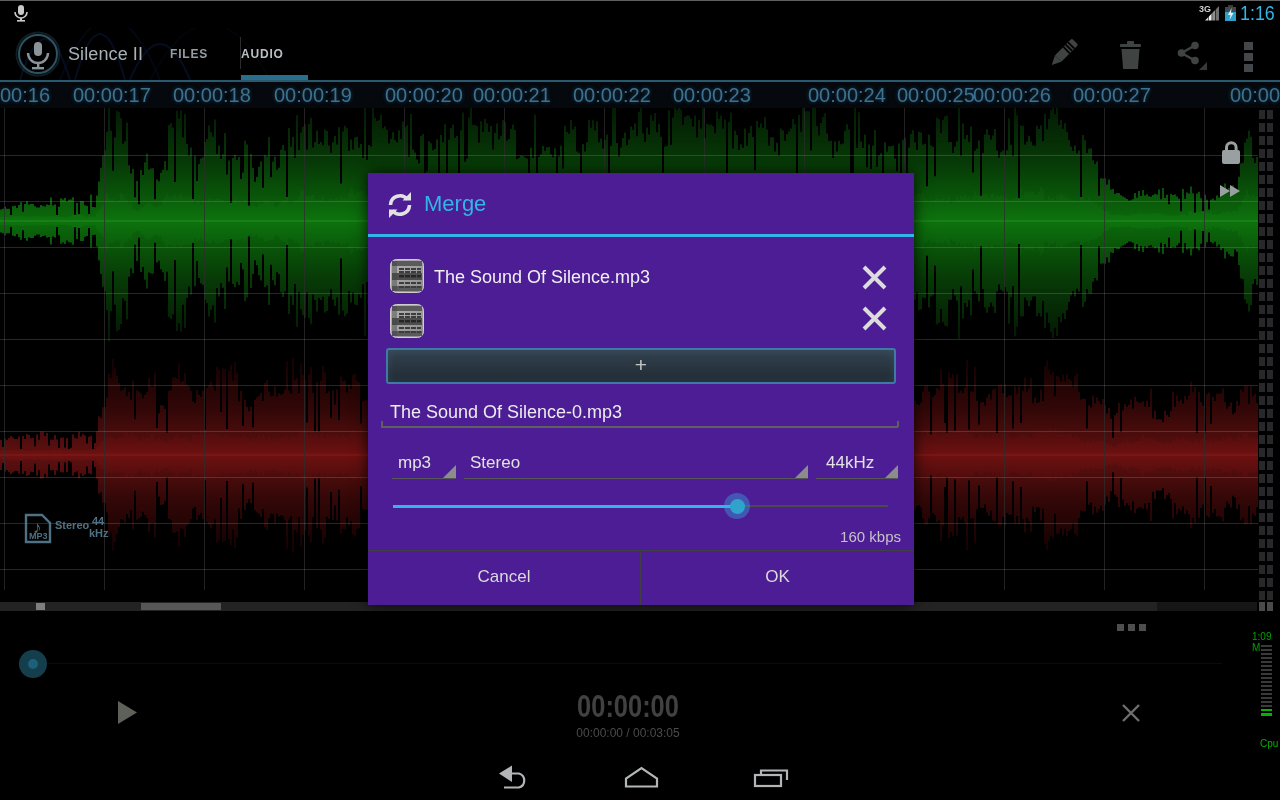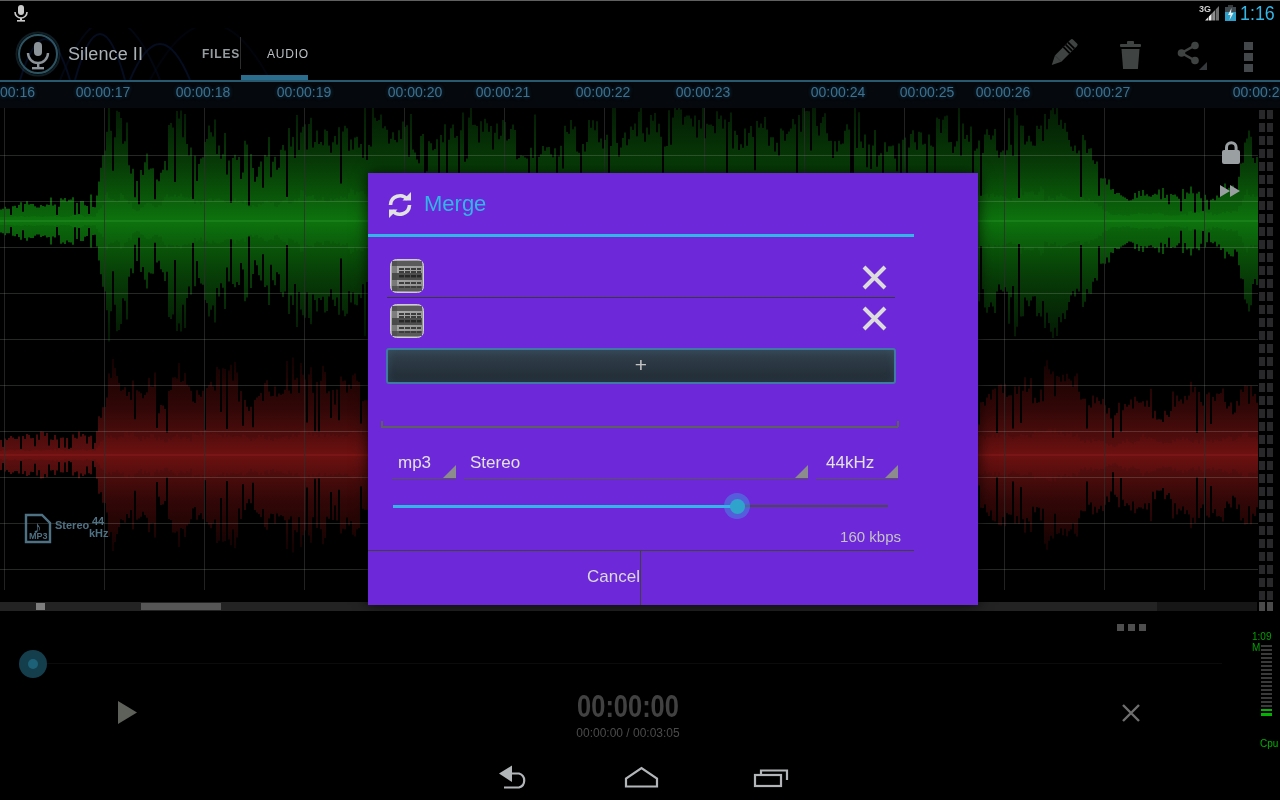--- a/index.html
+++ b/index.html
@@ -1,17 +1,17 @@
 <!DOCTYPE html>
 <html><head><meta charset="utf-8">
 <style>
 *{margin:0;padding:0;box-sizing:border-box}
 html,body{width:1280px;height:800px;background:#000;font-family:"Liberation Sans",sans-serif;overflow:hidden}
 .abs{position:absolute}
-.tlab{position:absolute;top:84px;width:60px;text-align:center;font-size:14px;color:#3b7191;text-shadow:0 0 4px rgba(55,140,190,0.45)}
+.tlab{position:absolute;top:84px;width:60px;text-align:center;font-size:20px;color:#3b7191;text-shadow:0 0 4px rgba(55,140,190,0.45)}
 </style></head>
 <body>
 <div class="abs" style="left:0;top:0;width:1280px;height:800px;background:#000"></div>
 
 <div class="abs" style="left:0;top:0;width:1280px;height:1px;background:#606060"></div>
 <svg class="abs" style="left:14px;top:4px" width="14" height="18">
  <rect x="4" y="1" width="6" height="10" rx="3" fill="#c9c9c9"></rect>
  <path d="M1 8 a6 6 0 0 0 12 0" fill="none" stroke="#c9c9c9" stroke-width="1.6"></path>
  <rect x="6" y="14" width="2" height="2" fill="#c9c9c9"></rect>
     <rect x="3" y="16" width="8" height="1.6" fill="#c9c9c9"></rect>
@@ -49,23 +49,23 @@
 <svg class="abs" style="left:14px;top:30px" width="48" height="48">
  <circle cx="24" cy="24" r="19" fill="none" stroke="#356272" stroke-width="2" opacity="0.85"></circle>
  <circle cx="24" cy="24" r="21.5" fill="none" stroke="#24434f" stroke-width="2" opacity="0.45"></circle>
  <rect x="20" y="12" width="8" height="14" rx="4" fill="#8d9499"></rect>
  <path d="M14 23 a10 10 0 0 0 20 0" fill="none" stroke="#8d9499" stroke-width="2.4"></path>
  <rect x="23" y="33" width="2.4" height="4" fill="#8d9499"></rect>
  <rect x="18" y="37" width="12" height="2.4" fill="#8d9499"></rect>
 </svg>
 <div class="abs" style="left:68px;top:44px;font-size:18px;color:#aab1b5;letter-spacing:0.1px">Silence II</div>
 
-<div class="abs" style="left:170px;top:47px;width:70px;text-align:right;font-size:12px;font-weight:bold;color:#969ca0;letter-spacing:0.8px">FILES</div>
+<div class="abs" style="left:170px;top:47px;width:70px;text-align:left;font-size:12px;font-weight:bold;color:#969ca0;letter-spacing:0.8px">FILES</div>
 <div class="abs" style="left:240px;top:37px;width:1px;height:32px;background:#2c2c2c"></div>
-<div class="abs" style="left:241px;top:47px;width:68px;text-align:right;font-size:12px;font-weight:normal;color:#b9bfc3;letter-spacing:0.8px">AUDIO</div>
+<div class="abs" style="left:241px;top:47px;width:68px;text-align:left;font-size:12px;font-weight:bold;color:#b9bfc3;letter-spacing:0.8px">AUDIO</div>
 <div class="abs" style="left:241px;top:75px;width:67px;height:6px;background:#2b6d8c"></div>
 
 <svg class="abs" style="left:1040px;top:36px" width="220" height="36">
  <g fill="#3f4442">
   <g transform="rotate(45 22 18)">
    <rect x="18" y="2" width="9" height="22"></rect>
    <rect x="18" y="4.5" width="9" height="1.8" fill="#000"></rect>
         <rect x="18" y="7.8" width="9" height="1.8" fill="#000"></rect>
         <rect x="18" y="11.1" width="9" height="1.8" fill="#000"></rect>
    <path d="M18 24 h9 l-4.5 9 z"></path>
@@ -301,21 +301,21 @@
 <svg class="abs" style="left:0;top:755px" width="1280" height="45">
  <g fill="none" stroke="#b3b6b8" stroke-width="2.2">
   <path d="M512 10.5 L499 18.5 L512 27" fill="#b3b6b8" stroke="none"></path>
   <path d="M505 18.5 L519 18.5 A 7.3 7.3 0 0 1 519 32.5 L504 32.5"></path>
   <path d="M626 31.5 L626 23.5 L641.5 13 L657 23.5 L657 31.5 Z"></path>
   <path d="M761 25 L761 15.5 L787 15.5 L787 25"></path>
   <rect x="755" y="20" width="26" height="11" fill="#000"></rect>
  </g>
 </svg>
 
-<div class="abs" style="left:368px;top:173px;width:610px;height:432px;background:#6d28d9;box-shadow:0 0 14px rgba(0,0,0,0.8)">
+<div class="abs" style="left:368px;top:173px;width:546px;height:432px;background:#4c1d95;box-shadow:0 0 14px rgba(0,0,0,0.8)">
   <svg class="abs" style="left:18px;top:18px" width="28" height="28">
    <path d="M4.5 14 a9.5 9.5 0 0 1 17 -5.5" fill="none" stroke="#e2e2e2" stroke-width="3.6"></path>
    <path d="M23.5 14 a9.5 9.5 0 0 1 -17 5.5" fill="none" stroke="#e2e2e2" stroke-width="3.6"></path>
    <path d="M16.5 9.5 h8.5 v-8.5 z" fill="#e2e2e2"></path>
    <path d="M11.5 18.5 h-8.5 v8.5 z" fill="#e2e2e2"></path>
   </svg>
   <div class="abs" style="left:56px;top:18px;font-size:22px;color:#33b5e5">Merge</div>
   <div class="abs" style="left:0;top:61px;width:546px;height:2.5px;background:#33b5e5"></div>
 
   <svg class="abs" style="left:22px;top:86px" width="34" height="34">
@@ -346,20 +346,21 @@
       <rect x="9" y="23" width="5" height="2"></rect>
         <rect x="15" y="23" width="5" height="2"></rect>
         <rect x="21" y="23" width="5" height="2"></rect>
         <rect x="27" y="23" width="4" height="2"></rect>
       <rect x="9" y="27" width="5" height="2"></rect>
         <rect x="15" y="27" width="5" height="2"></rect>
         <rect x="21" y="27" width="5" height="2"></rect>
         <rect x="27" y="27" width="4" height="2"></rect>
     </g>
   </svg>
+  <div class="abs" style="left:66px;top:94px;font-size:18px;color:#f0f0f0">The Sound Of Silence.mp3</div>
   <svg class="abs" style="left:494px;top:92px" width="25" height="25">
       <path d="M2 2 L23 23 M23 2 L2 23" stroke="#dcdcdc" stroke-width="4"></path>
     </svg>
   <div class="abs" style="left:19px;top:124px;width:508px;height:1px;background:#393939"></div>
   <svg class="abs" style="left:22px;top:131px" width="34" height="34">
 
     <rect x="0.5" y="0.5" width="33" height="33" rx="6" fill="url(#fi1)" stroke="#cdcdcd"></rect>
     <rect x="2" y="2" width="30" height="5" fill="#5a5a5a"></rect>
       <rect x="2" y="27" width="30" height="5" fill="#5a5a5a"></rect>
     <rect x="2" y="14" width="30" height="7" fill="#4e4e4e"></rect>
@@ -387,20 +388,21 @@
         <rect x="27" y="27" width="4" height="2"></rect>
     </g>
   </svg>
   <svg class="abs" style="left:494px;top:133px" width="25" height="25">
       <path d="M2 2 L23 23 M23 2 L2 23" stroke="#dcdcdc" stroke-width="4"></path>
     </svg>
 
   <div class="abs" style="left:18px;top:175px;width:510px;height:36px;border:2px solid #4179a5;border-radius:3px;background:linear-gradient(#33424f,#202a33);box-shadow:inset 0 0 8px rgba(90,160,210,0.18)"></div>
   <div class="abs" style="left:18px;top:180px;width:510px;text-align:center;font-size:21px;color:#c3c3c3">+</div>
 
+  <div class="abs" style="left:22px;top:229px;font-size:18px;color:#ececec">The Sound Of Silence-0.mp3</div>
   <div class="abs" style="left:13px;top:253px;width:517px;height:1.5px;background:#5f5f5f"></div>
   <div class="abs" style="left:13px;top:248px;width:1.5px;height:6px;background:#5f5f5f"></div>
   <div class="abs" style="left:529px;top:248px;width:1.5px;height:6px;background:#5f5f5f"></div>
 
   <div class="abs" style="left:30px;top:280px;font-size:17px;color:#e2e2e2">mp3</div>
   <svg class="abs" style="left:75px;top:292px" width="13" height="13">
       <path d="M0 13 L13 13 L13 0 Z" fill="#8c8c8c"></path>
     </svg>
   <div class="abs" style="left:24px;top:305px;width:64px;height:1px;background:#565656"></div>
   <div class="abs" style="left:102px;top:280px;font-size:17px;color:#e2e2e2">Stereo</div>
@@ -416,14 +418,15 @@
 
   <div class="abs" style="left:25px;top:331.5px;width:344px;height:3px;background:#33b5e5"></div>
   <div class="abs" style="left:369px;top:332px;width:151px;height:2px;background:#4a4a4a"></div>
   <div class="abs" style="left:356px;top:320px;width:26px;height:26px;border-radius:50%;background:rgba(51,181,229,0.38)"></div>
   <div class="abs" style="left:361.5px;top:325.5px;width:15px;height:15px;border-radius:50%;background:#2fa3cc"></div>
 
   <div class="abs" style="left:400px;top:355px;width:133px;text-align:right;font-size:15px;color:#c4c4c4">160 kbps</div>
 
   <div class="abs" style="left:0;top:377px;width:546px;height:1px;background:#404040"></div>
   <div class="abs" style="left:272px;top:378px;width:1px;height:54px;background:#404040"></div>
-  <div class="abs" style="left:0;top:394px;width:272px;text-align:right;font-size:17px;color:#dadada">Cancel</div>
+  <div class="abs" style="left:0;top:394px;width:272px;text-align:center;font-size:17px;color:#dadada">Cancel</div>
+  <div class="abs" style="left:273px;top:394px;width:273px;text-align:center;font-size:17px;color:#dadada">OK</div>
 </div>
 
 </body></html>

